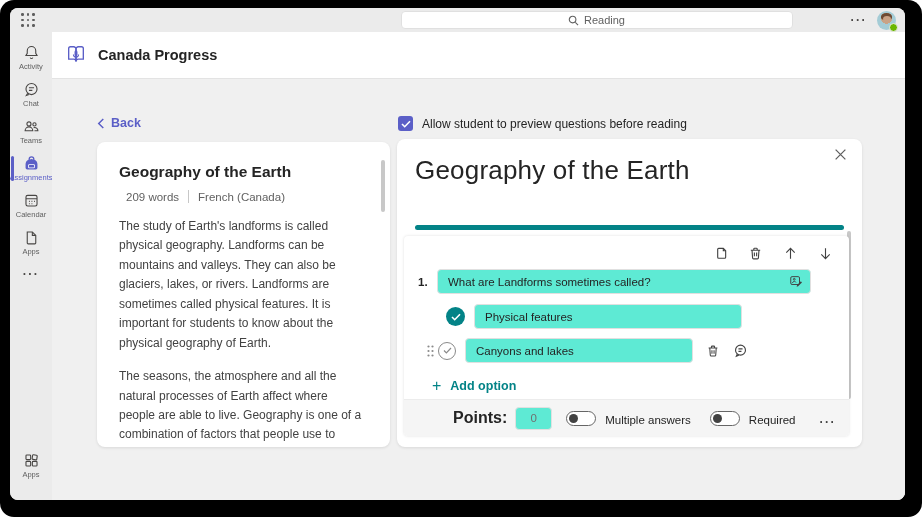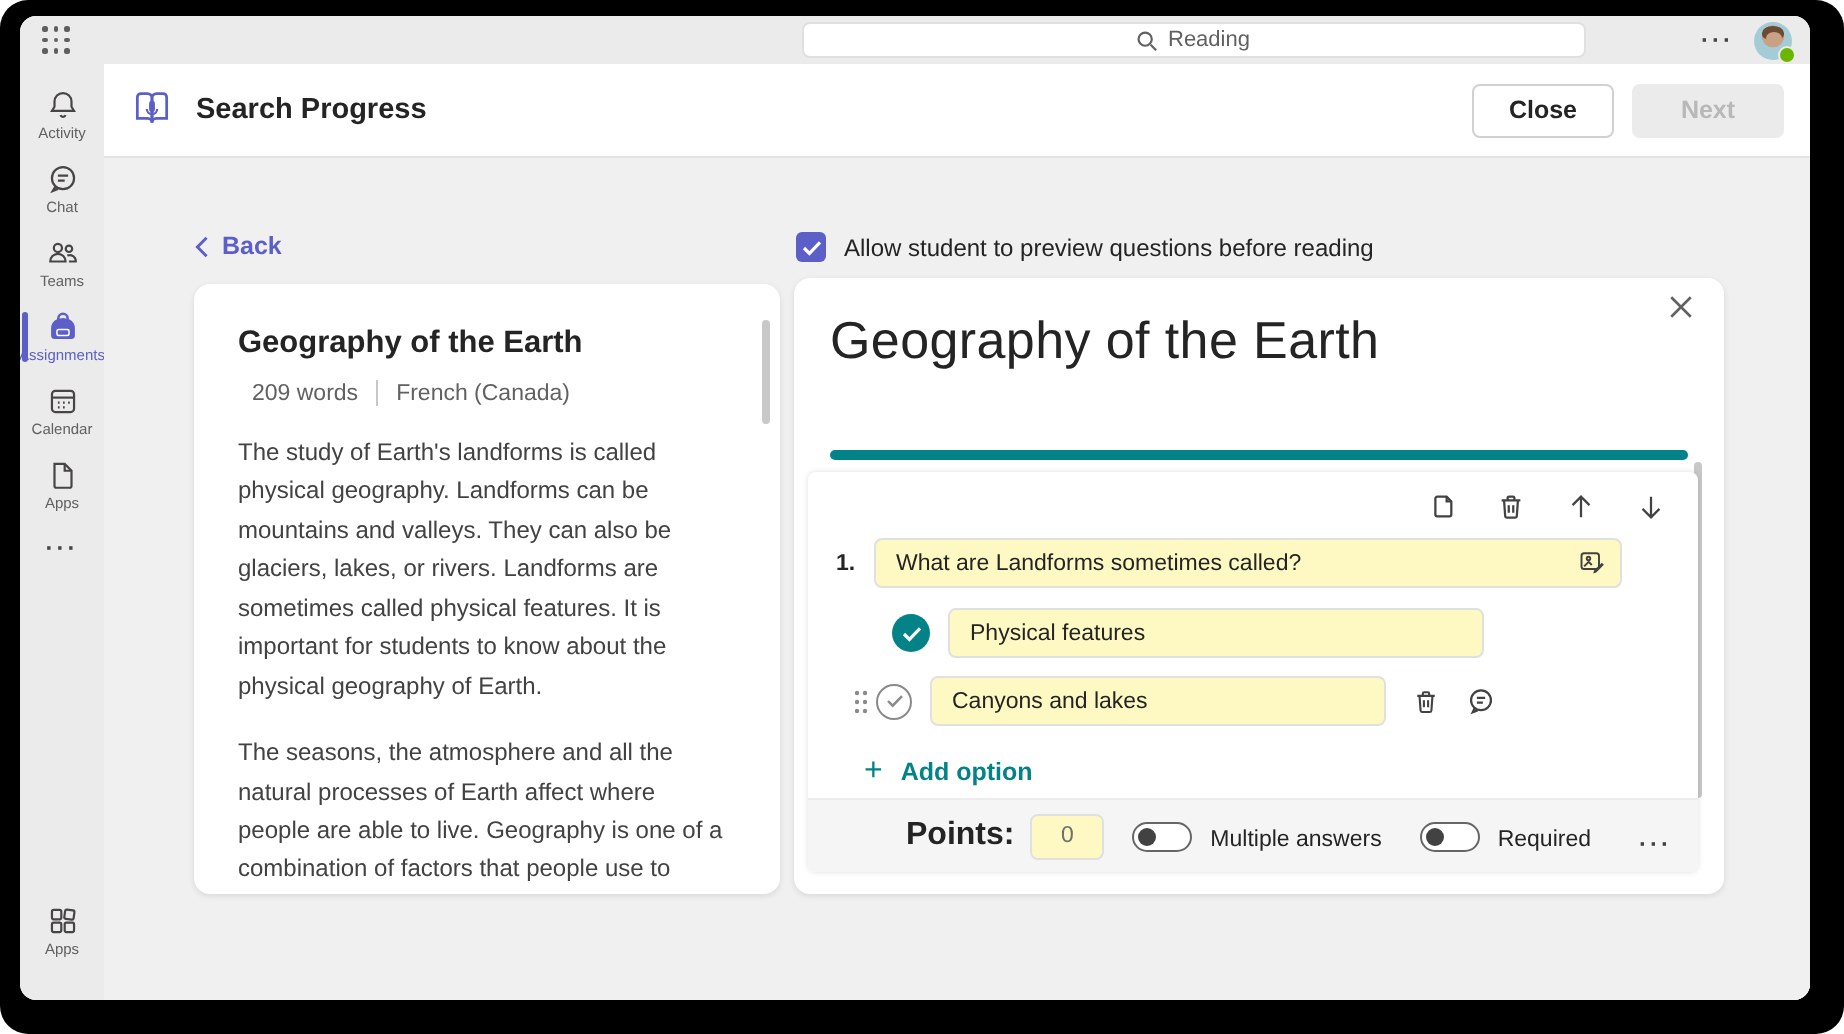--- a/index.html
+++ b/index.html
@@ -69,21 +69,21 @@
   .editor-scroll { right:11px; top:92px; height:168px; }
 
   .question-panel { position:absolute; left:7px; top:97px; width:445px; bottom:11px; display:flex; flex-direction:column; border-radius:4px; box-shadow:0 0 3px rgba(0,0,0,.13); background:#fff; }
   .panel-body { flex:1; padding:8px 10px 0 14px; }
   .q-toolbar { display:flex; justify-content:flex-end; gap:20px; color:#424242; padding-right:6px; margin-top:2px; }
   .q-toolbar .tbtn { cursor:pointer; display:flex; }
 
   .q-row { display:flex; align-items:center; margin-top:8px; }
   .q-num { width:19px; font-size:11.5px; font-weight:bold; color:#242424; }
   .q-input-wrap { position:relative; }
-  input.field { font-family:inherit; font-size:11.5px; color:#242424; background:#fef9c3; border:1px solid #e0e0e0; border-radius:4px; height:25px; padding:0 10px; outline:none; }
+  input.field { font-family:inherit; font-size:11.5px; color:#242424; background:#5eead4; border:1px solid #e0e0e0; border-radius:4px; height:25px; padding:0 10px; outline:none; }
   input.q-input { width:374px; padding-right:30px; }
   .media-icon { position:absolute; right:8px; top:5px; color:#424242; cursor:pointer; display:flex; }
 
   .opt-row { display:flex; align-items:center; margin-top:10px; }
   .opt1 { margin-left:28px; }
   .check-circle { width:19px; height:19px; border-radius:50%; background:#038387; display:flex; align-items:center; justify-content:center; flex:0 0 19px; }
   .opt-input { width:268px; height:23px; margin-left:9px; }
   .opt2 { margin-left:8px; margin-top:9px; }
   .drag-handle { color:#8a8a8a; display:flex; cursor:grab; }
   .empty-circle { width:18px; height:18px; border-radius:50%; border:1.5px solid #8a8a8a; display:flex; align-items:center; justify-content:center; flex:0 0 18px; margin-left:3px; color:#8a8a8a; }
@@ -201,25 +201,21 @@
       </div>
 
       <div class="main">
         <div class="app-header">
           <svg width="22" height="22" viewBox="0 0 24 24" fill="none" stroke="#5b5fc7" stroke-width="1.5">
               <path d="M4 5 a2 2 0 0 1 2-2 h3.5 a2.5 2.5 0 0 1 2.5 2.5 V19 a2.5 2.5 0 0 0-2.5-2.5 H4 Z"></path>
               <path d="M20 5 a2 2 0 0 0-2-2 h-3.5 a2.5 2.5 0 0 0-2.5 2.5 V19 a2.5 2.5 0 0 1 2.5-2.5 H20 Z"></path>
               <rect x="10.4" y="7" width="3.2" height="6" rx="1.6" fill="#5b5fc7" stroke="none"></rect>
               <path d="M9.2 11.5 a2.8 2.8 0 0 0 5.6 0 M12 14.3 V16" stroke-width="1.2"></path>
             </svg>
-          <span class="app-title">Search Progress</span>
-          <div class="header-actions">
-            <button class="btn btn-close">Close</button>
-            <button class="btn btn-next">Next</button>
-          </div>
+          <span class="app-title">Canada Progress</span>
         </div>
 
         <div class="content">
 
           <div class="back-link">
             <svg width="8" height="11" viewBox="0 0 8 12" fill="none" stroke="#5b5fc7" stroke-width="1.6">
                 <path d="M6.5 1 L1.5 6 L6.5 11"></path>
               </svg>
             <span>Back</span>
           </div>

